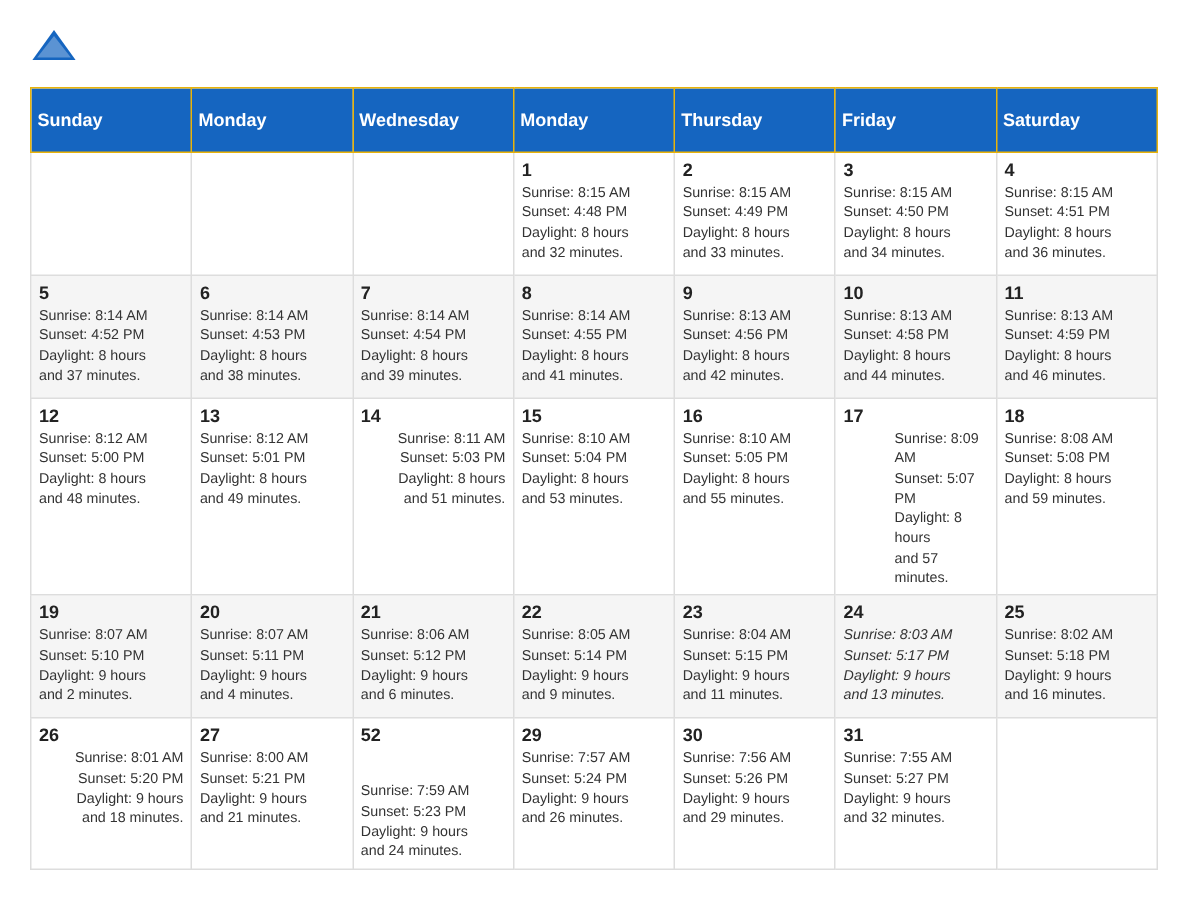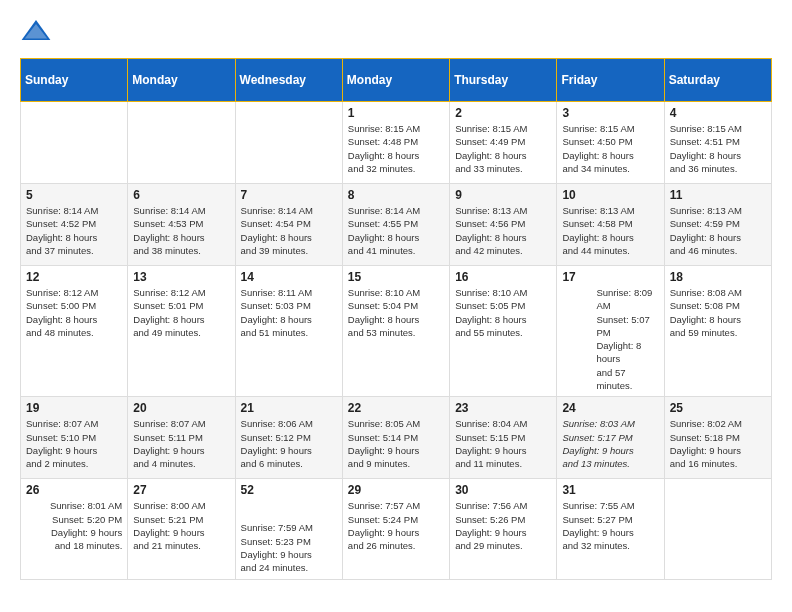--- a/index.html
+++ b/index.html
@@ -226,21 +226,21 @@
           </td>
           <td>
             <span class="day-number">13</span>
             <div class="day-info" style="white-space: pre-line;">Sunrise: 8:12 AM
 Sunset: 5:01 PM
 Daylight: 8 hours
 and 49 minutes.</div>
           </td>
           <td>
             <span class="day-number">14</span>
-            <div class="day-info" style="white-space: pre-line;">Sunrise: 8:11 AM
+            <div class="day-info" style="white-space: pre-line; text-align: right;">Sunrise: 8:11 AM
 Sunset: 5:03 PM
 Daylight: 8 hours
 and 51 minutes.</div>
           </td>
           <td>
             <span class="day-number">15</span>
             <div class="day-info" style="white-space: pre-line;">Sunrise: 8:10 AM
 Sunset: 5:04 PM
 Daylight: 8 hours
 and 53 minutes.</div>

